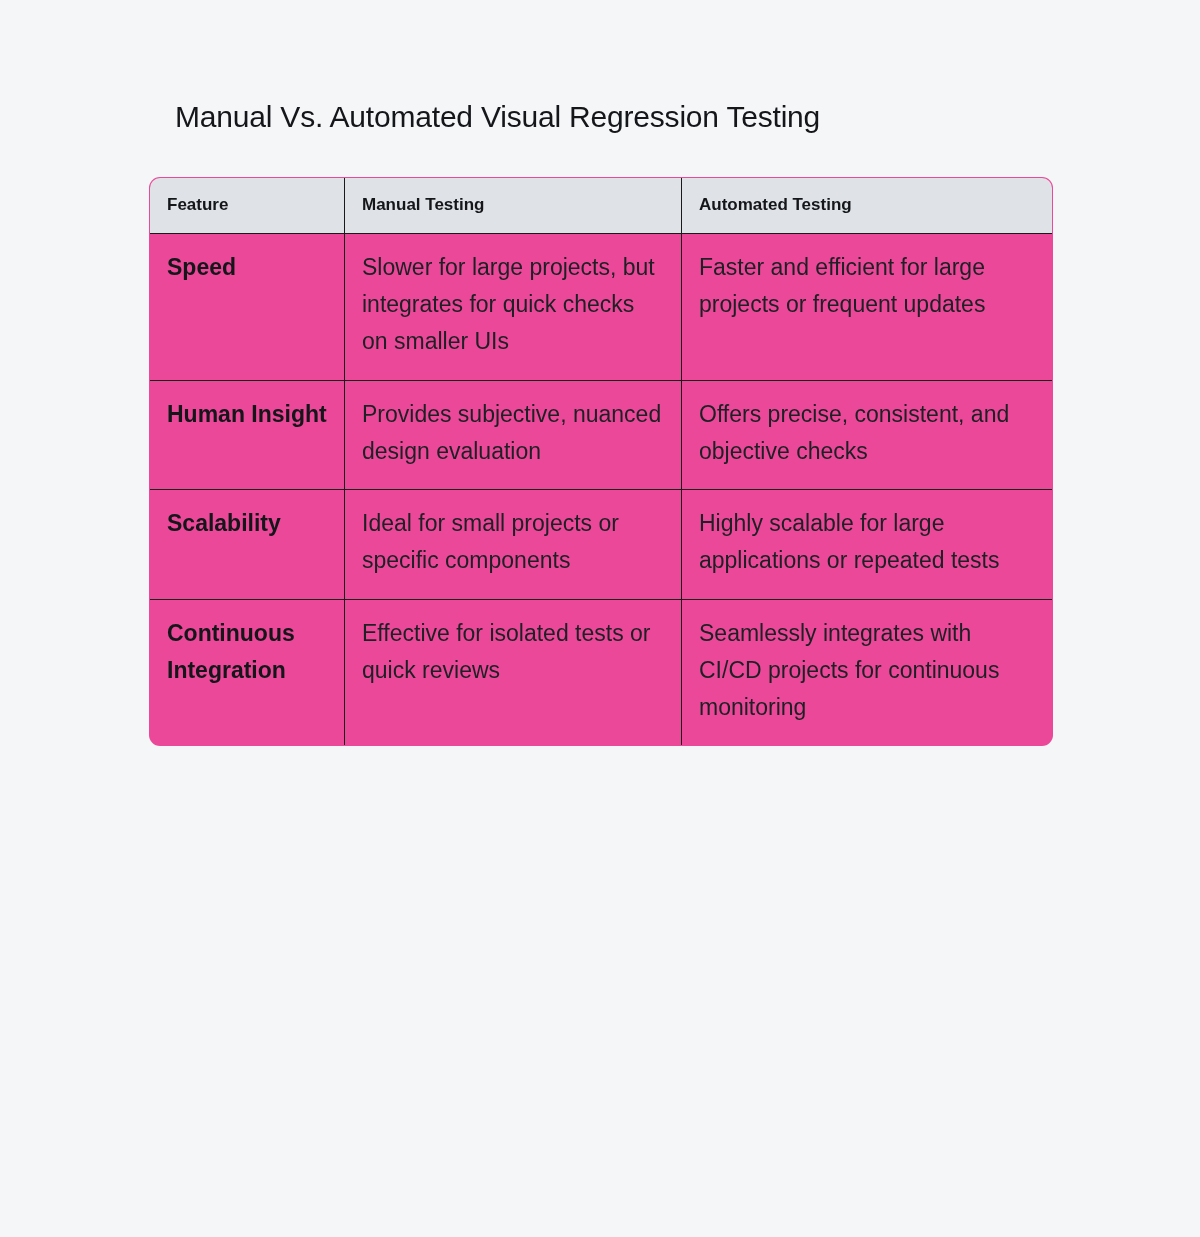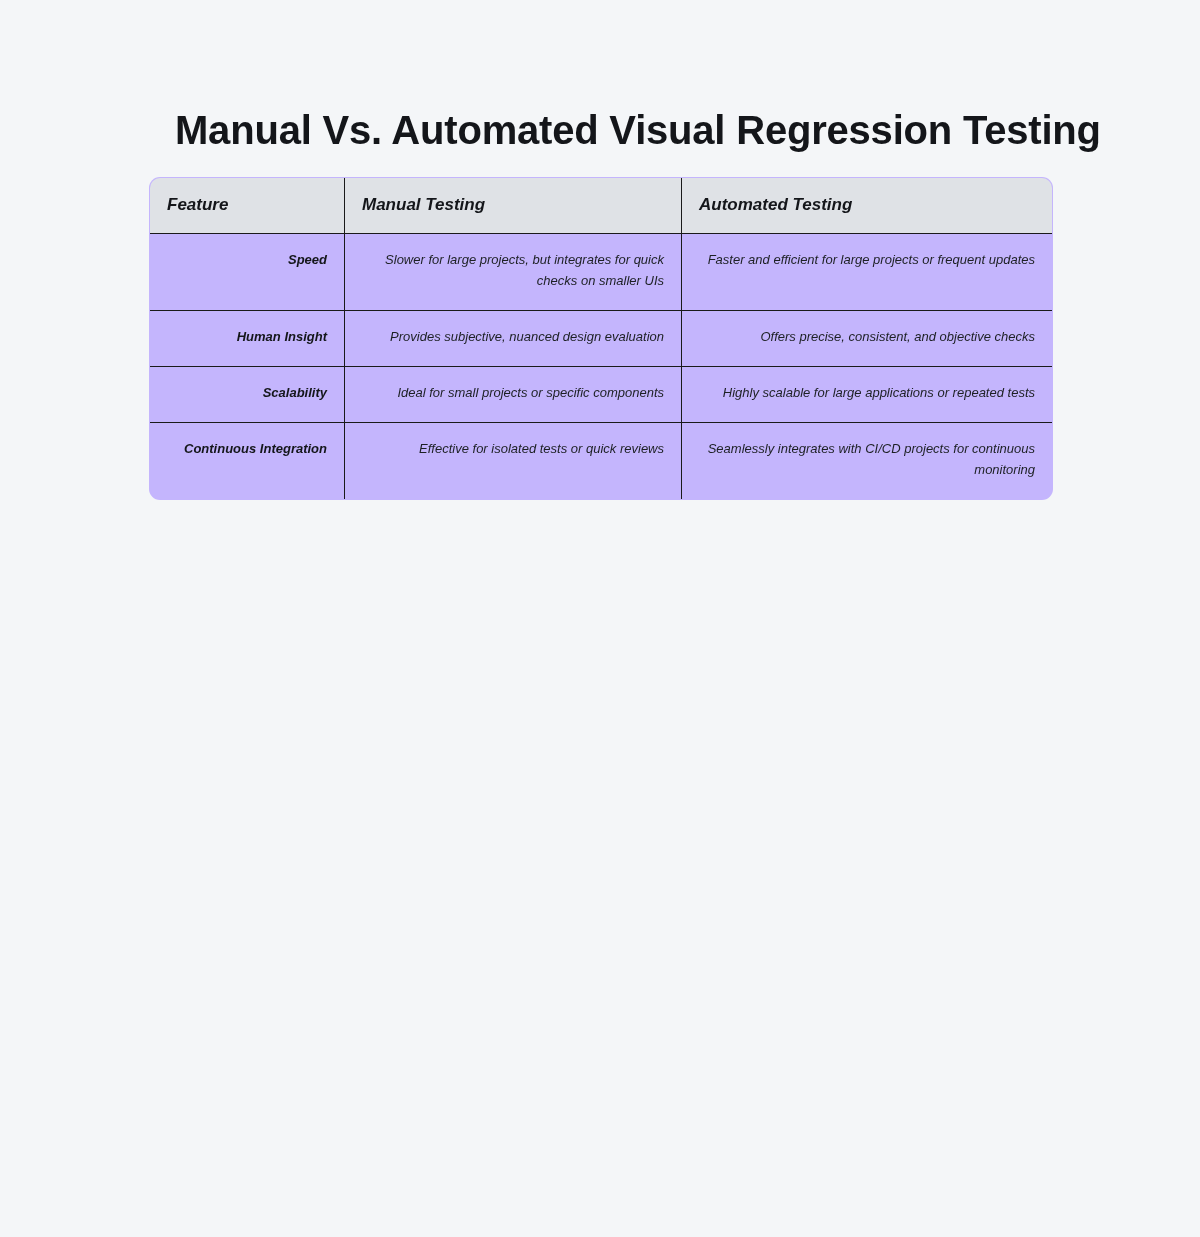--- a/index.html
+++ b/index.html
@@ -17,65 +17,64 @@
   .page {
     width: 1200px;
     height: 1237px;
     position: relative;
     background: #f4f6f8;
   }
   .page-title {
     position: absolute;
     left: 175px;
     top: 78px;
-    font-size: 40px;
-    font-weight: bold;
+    font-size: 30px;
+    font-weight: normal;
     color: #14161a;
     letter-spacing: -0.2px;
     line-height: 1.25;
     white-space: nowrap;
   }
   .table-wrap {
     position: absolute;
     left: 149px;
     top: 177px;
     width: 903px;
   }
   table.cmp {
     width: 903px;
     border-collapse: collapse;
-    background: #c4b5fd;
+    background: #ec4899;
     border: 1px solid #1a1a1a;
     border-radius: 11px;
     overflow: hidden;
     table-layout: fixed;
-    font-style: italic;
   }
   table.cmp col.c-feature  { width: 195px; }
   table.cmp col.c-manual   { width: 337px; }
   table.cmp col.c-auto     { width: 371px; }
 
   table.cmp thead th {
     background: #dfe2e6;
     color: #14161a;
     font-size: 17px;
     font-weight: bold;
     text-align: left;
     padding: 16px 17px 16px 17px;
     border-right: 1px solid #1a1a1a;
     border-bottom: 1px solid #1a1a1a;
     vertical-align: middle;
     line-height: 1.35;
   }
   table.cmp thead th:last-child { border-right: none; }
 
   table.cmp tbody td {
-    font-size: 13px;
+    font-size: 23px;
     color: #1d2024;
-    text-align: right;
+    text-align: left;
     padding: 15px 17px 19px 17px;
     border-right: 1px solid #1a1a1a;
     border-bottom: 1px solid #1a1a1a;
     vertical-align: top;
     line-height: 1.62;
   }
   table.cmp tbody td:last-child { border-right: none; }
   table.cmp tbody tr:last-child td { border-bottom: none; }
 
   table.cmp tbody td.feature-cell {

